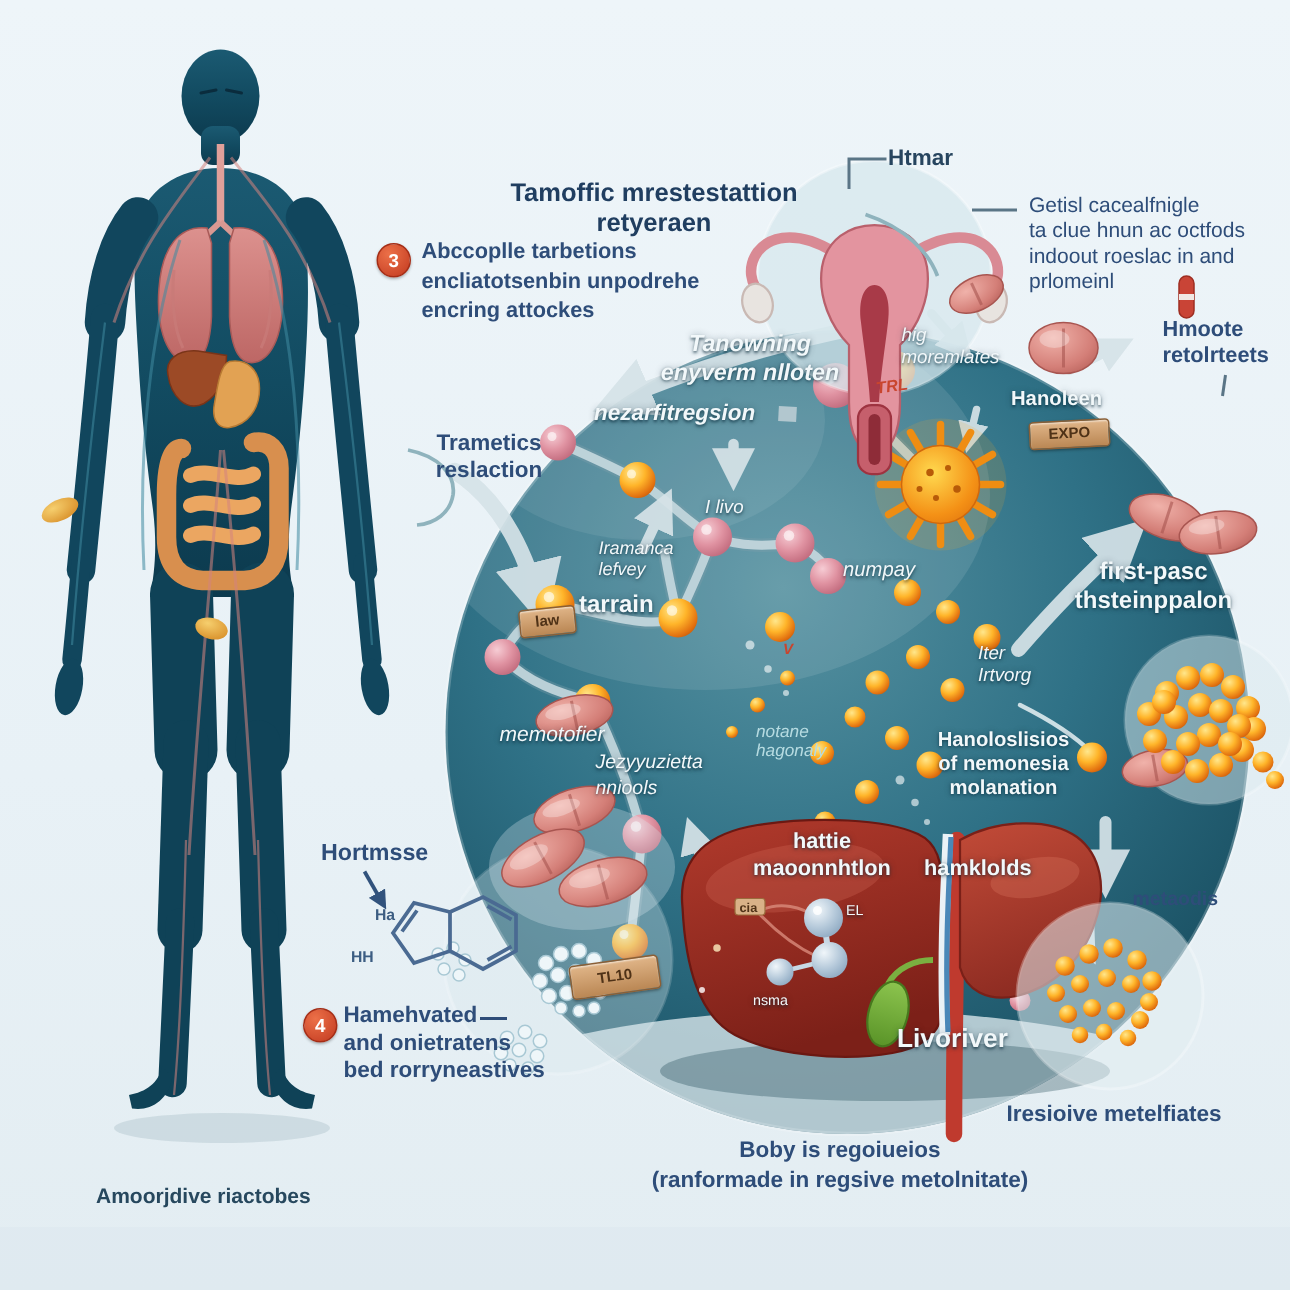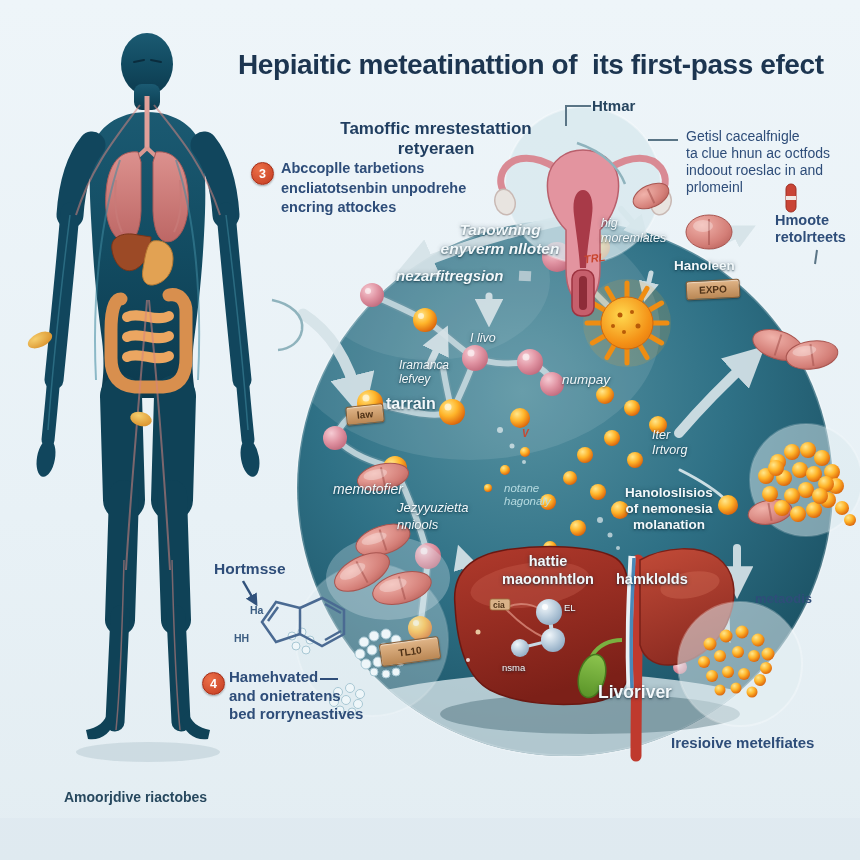--- a/index.html
+++ b/index.html
@@ -473,50 +473,53 @@
     <path d="M243,581 L255,602" stroke="#31527c" stroke-width="2.5" marker-end="url(#ahInk)"></path>
     <path d="M320,679 L338,679" stroke="#2e4d79" stroke-width="2"></path>
   </g>
   <g stroke="#4a6a92" stroke-width="2.5" fill="none">
     <path d="M300,608 L322,598 L344,610 L344,634 L322,646 L300,634 Z"></path>
     <path d="M300,608 L276,602 L262,622 L276,642 L300,634"></path>
     <path d="M325,604 L341,613 M341,631 L325,640 M278,607 L268,621"></path>
   </g>
 </svg>
 
-<div class="lbl title" style="left:238px;top:48px;width:612px;">Hepiaitic meteatinattion of  its first-pass efect</div>
 
 <div class="lbl ink2" style="left:592px;top:97px;font-size:15px;">Htmar</div>
 <div class="lbl ink rt" style="left:300px;top:119px;width:272px;font-size:17px;color:#203e60;">Tamoffic mrestestattion
 retyeraen</div>
 <div class="lbl" style="left:686px;top:128px;font-size:14px;font-weight:400;color:#2e4d79;line-height:17px;">Getisl cacealfnigle
 ta clue hnun ac octfods
 indoout roeslac in and
 prlomeinl</div>
 <div class="lbl" style="left:775px;top:212px;font-size:14.5px;font-weight:600;color:#2e4d79;line-height:17px;">Hmoote
 retolrteets</div>
 
 <div class="marker" style="left:251px;top:162px;">3</div>
 <div class="lbl ink" style="left:281px;top:159px;font-size:14.5px;line-height:19.5px;">Abccoplle tarbetions
 encliatotsenbin unpodrehe
 encring attockes</div>
+<div class="lbl ctr" style="left:264px;top:287px;width:124px;font-size:15px;font-weight:600;color:#2e4d79;">Trametics
+reslaction</div>
 
 <div class="lbl white it ctr" style="left:425px;top:221px;width:150px;font-size:15.5px;font-weight:600;">Tanowning
 enyverm nlloten</div>
 <div class="lbl white it" style="left:396px;top:267px;font-size:15px;font-weight:600;">nezarfitregsion</div>
 <div class="lbl white it" style="left:601px;top:216px;font-size:12.5px;line-height:15px;">hig
 moremlates</div>
 <div class="lbl white" style="left:674px;top:258px;font-size:13.5px;font-weight:600;">Hanoleen</div>
 <div class="lbl it" style="left:584px;top:252px;font-size:11px;color:#c9452e;font-weight:700;transform:rotate(-8deg);">TRL</div>
 <div class="lbl it" style="left:522px;top:428px;font-size:10px;color:#c9452e;font-weight:700;">V</div>
 <div class="lbl white it" style="left:470px;top:331px;font-size:12.5px;">I livo</div>
 <div class="lbl white it" style="left:399px;top:358px;font-size:12px;line-height:14px;">Iramanca
 lefvey</div>
 <div class="lbl white" style="left:386px;top:394px;font-size:16px;font-weight:700;">tarrain</div>
 <div class="lbl white it" style="left:562px;top:372px;font-size:13.5px;">numpay</div>
+<div class="lbl white ctr" style="left:710px;top:372px;width:118px;font-size:16px;line-height:19px;font-weight:700;">first-pasc
+thsteinppalon</div>
 <div class="lbl white it" style="left:652px;top:428px;font-size:12.5px;line-height:15px;">Iter
 Irtvorg</div>
 <div class="lbl white it" style="left:333px;top:481px;font-size:14px;">memotofier</div>
 <div class="lbl it" style="left:504px;top:482px;font-size:11.5px;line-height:13px;color:#b6dbe1;">notane
 hagonaly</div>
 <div class="lbl white it" style="left:397px;top:500px;font-size:13px;line-height:16.5px;">Jezyyuzietta
 nniools</div>
 <div class="lbl white ctr" style="left:604px;top:485px;width:130px;font-size:13.5px;line-height:16px;font-weight:600;">Hanoloslisios
 of nemonesia
 molanation</div>
@@ -531,19 +534,21 @@
 
 <div class="lbl ink" style="left:214px;top:560px;font-size:15.5px;">Hortmsse</div>
 <div class="lbl" style="left:250px;top:604px;font-size:10.5px;font-weight:700;color:#3c5d82;">Ha</div>
 <div class="lbl" style="left:234px;top:632px;font-size:10.5px;font-weight:700;color:#3c5d82;">HH</div>
 <div class="marker" style="left:202px;top:672px;">4</div>
 <div class="lbl ink" style="left:229px;top:668px;font-size:15px;line-height:18.5px;">Hamehvated
 and onietratens
 bed rorryneastives</div>
 
 <div class="lbl" style="left:671px;top:734px;font-size:15px;font-weight:600;color:#2e4d79;">Iresioive metelfiates</div>
+<div class="lbl ctr" style="left:330px;top:757px;width:460px;font-size:15px;line-height:19.5px;font-weight:600;color:#2e4d79;">Boby is regoiueios
+(ranformade in regsive metolnitate)</div>
 <div class="lbl" style="left:64px;top:789px;font-size:14px;font-weight:600;color:#27485e;">Amoorjdive riactobes</div>
 
 <div class="tag" style="left:686px;top:280px;width:52px;height:17px;transform:rotate(-3deg);">EXPO</div>
 <div class="tag" style="left:346px;top:405px;width:36px;height:17px;transform:rotate(-6deg);">law</div>
 <div class="tag" style="left:380px;top:640px;width:58px;height:21px;transform:rotate(-8deg);">TL10</div>
 
 </div>
 
 </body></html>

